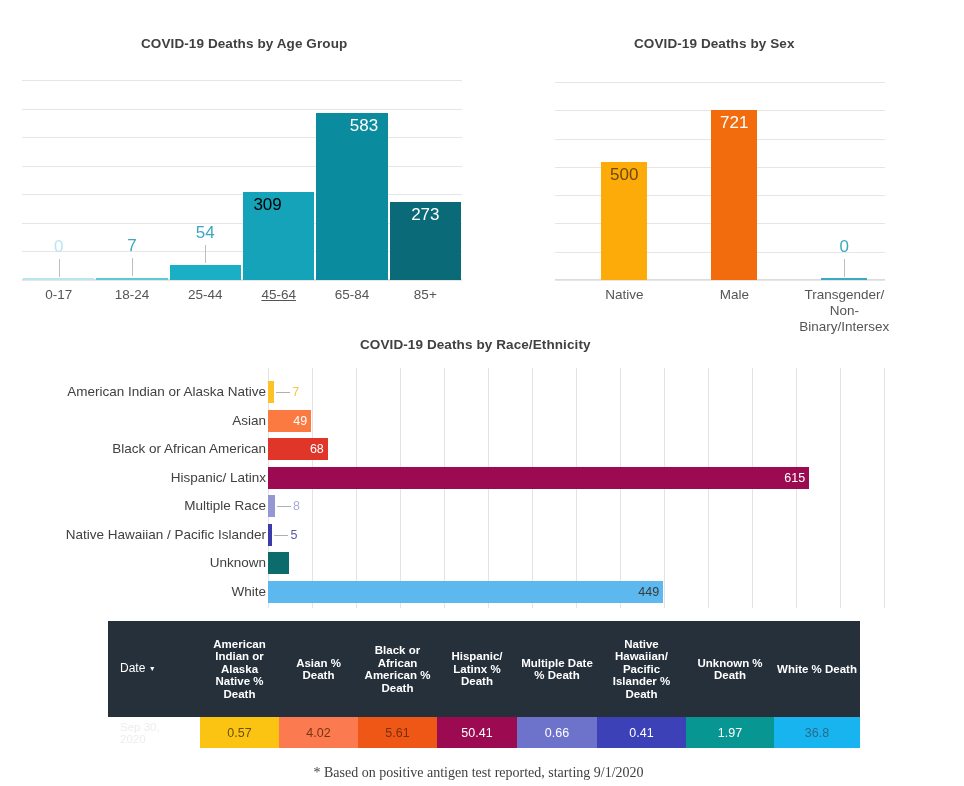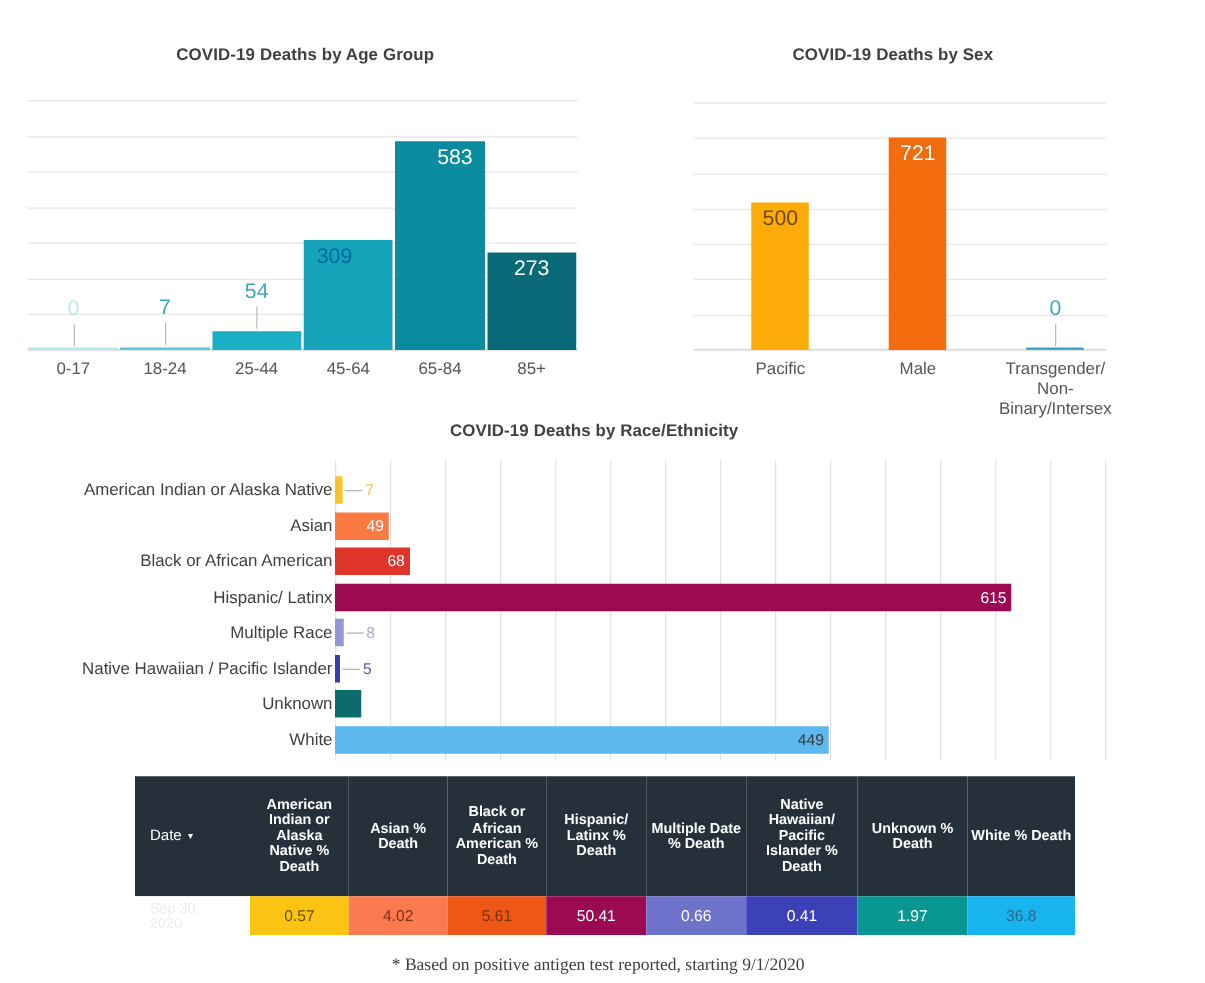--- a/index.html
+++ b/index.html
@@ -146,37 +146,37 @@
       <div class="vbar" style="left: 1.1px; width: 71.1333px; height: 2px; background: transparent; border-bottom: 2px solid rgb(184, 230, 239);"></div>
       <div class="leader" style="left: 36.6667px; top: 179px; height: 18px;"></div>
       <div class="vbar-label outside" style="color: rgb(184, 230, 239); left: 1.1px; width: 71.1333px; top: 157px; position: absolute;">0</div>
       <div class="vbar" style="left: 74.4333px; width: 71.1333px; height: 2px; background: rgb(92, 200, 216);"></div>
       <div class="leader" style="left: 110px; top: 178px; height: 18px;"></div>
       <div class="vbar-label outside" style="color: rgb(58, 168, 189); left: 74.4333px; width: 71.1333px; top: 156px; position: absolute;">7</div>
       <div class="vbar" style="left: 147.767px; width: 71.1333px; height: 15.4286px; background: rgb(26, 175, 196);"></div>
       <div class="leader" style="left: 183.333px; top: 164.571px; height: 18px;"></div>
       <div class="vbar-label outside" style="color: rgb(58, 168, 189); left: 147.767px; width: 71.1333px; top: 142.571px; position: absolute;">54</div>
       <div class="vbar" style="left: 221.1px; width: 71.1333px; height: 88.2857px; background: rgb(20, 163, 184);"></div>
-      <div class="vbar-label" style="color: #0369a1; left: 221.1px; width: 49px; top: 114.714px;">309</div>
+      <div class="vbar-label" style="color: #000000; left: 221.1px; width: 49px; top: 114.714px;">309</div>
       <div class="vbar" style="left: 294.433px; width: 71.1333px; height: 166.571px; background: rgb(11, 139, 158);"></div>
       <div class="vbar-label" style="color: rgb(255, 255, 255); left: 294.433px; width: 95px; top: 36.4286px;">583</div>
       <div class="vbar" style="left: 367.767px; width: 71.1333px; height: 78px; background: rgb(10, 106, 120);"></div>
       <div class="vbar-label" style="color: rgb(255, 255, 255); left: 367.767px; width: 71.1333px; top: 125px;">273</div>
     </div>
   <div id="xticks-age">
       <div class="tick-x" style="left: 22px; width: 73.3333px; top: 287px;">
         <div>0-17</div>
       </div>
       <div class="tick-x" style="left: 95.3333px; width: 73.3333px; top: 287px;">
         <div>18-24</div>
       </div>
       <div class="tick-x" style="left: 168.667px; width: 73.3333px; top: 287px;">
         <div>25-44</div>
       </div>
-      <div class="tick-x" style="left: 242px; width: 73.3333px; top: 287px;">
+      <div class="tick-x" style="left: 242px; width: 73.3333px; top: 287px; text-decoration: underline;">
         <div>45-64</div>
       </div>
       <div class="tick-x" style="left: 315.333px; width: 73.3333px; top: 287px;">
         <div>65-84</div>
       </div>
       <div class="tick-x" style="left: 388.667px; width: 73.3333px; top: 287px;">
         <div>85+</div>
       </div>
     </div>
 
@@ -194,21 +194,21 @@
       <div class="vbar" style="left: 46.2px; width: 46.2px; height: 117.857px; background: rgb(253, 171, 9);"></div>
       <div class="vbar-label" style="color: rgb(107, 74, 10); left: 46.2px; width: 46.2px; top: 83.1429px;">500</div>
       <div class="vbar" style="left: 156.2px; width: 46.2px; height: 169.95px; background: rgb(242, 107, 13);"></div>
       <div class="vbar-label" style="color: rgb(255, 255, 255); left: 156.2px; width: 46.2px; top: 31.05px;">721</div>
       <div class="vbar" style="left: 266.2px; width: 46.2px; height: 2px; background: transparent; border-bottom: 2px solid rgb(59, 168, 196);"></div>
       <div class="leader" style="left: 289.3px; top: 177px; height: 18px;"></div>
       <div class="vbar-label outside" style="color: rgb(58, 168, 189); left: 266.2px; width: 46.2px; top: 155px; position: absolute;">0</div>
     </div>
   <div id="xticks-sex">
       <div class="tick-x" style="left: 569.3px; width: 110px; top: 287px;">
-        <div>Pacific</div>
+        <div>Native</div>
       </div>
       <div class="tick-x" style="left: 679.3px; width: 110px; top: 287px;">
         <div>Male</div>
       </div>
       <div class="tick-x" style="left: 789.3px; width: 110px; top: 287px;">
         <div>Transgender/</div>
         <div>Non-Binary/Intersex</div>
       </div>
     </div>
 

